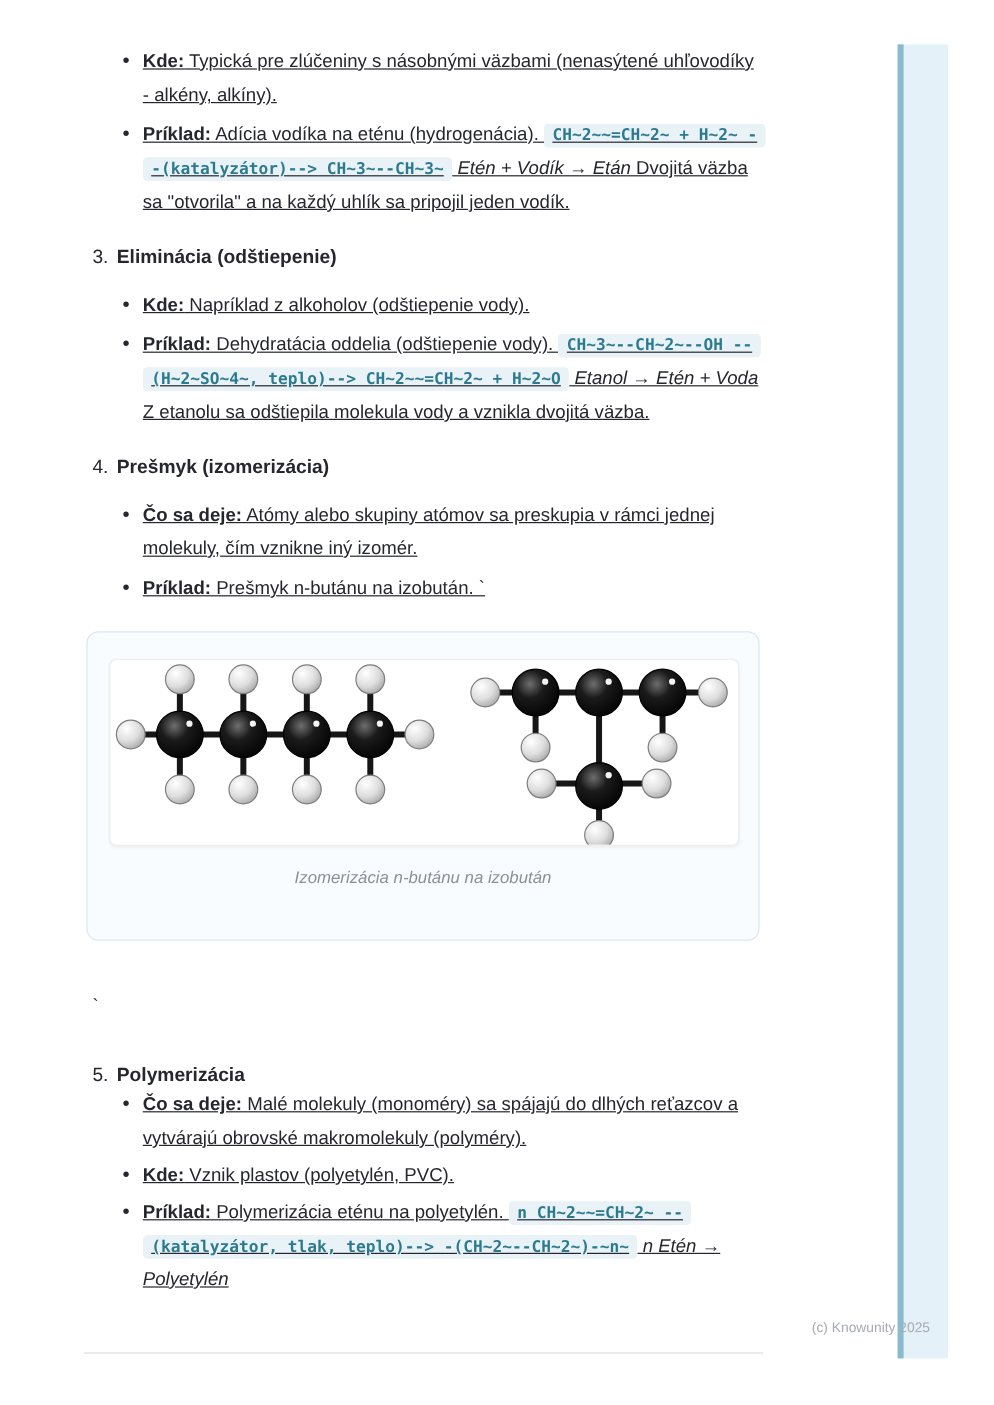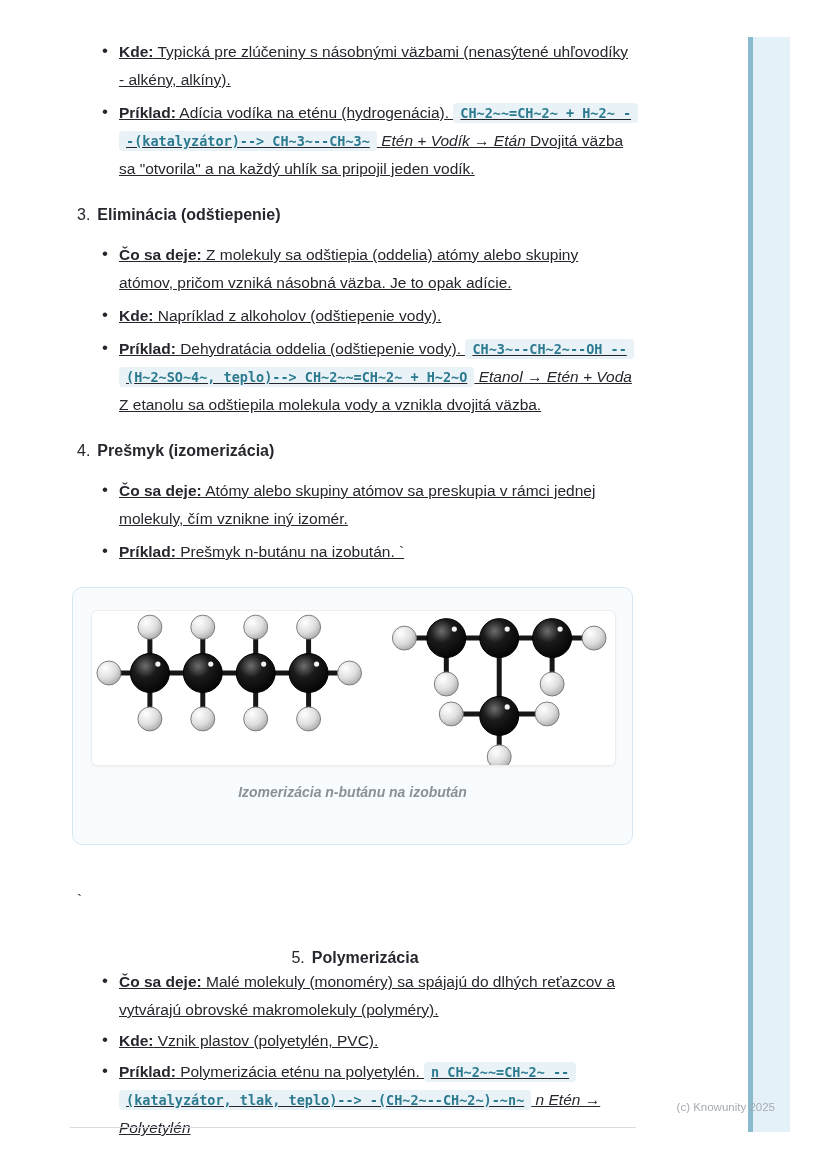--- a/index.html
+++ b/index.html
@@ -13,21 +13,21 @@
   
   ul.bullets{list-style:none;margin:0 0 14px 0;padding:0 0 0 42px;}
   ul.bullets li{position:relative;margin:0 0 5px 0;text-decoration:underline;}
   ul.bullets li::before{content:"\2022";position:absolute;left:-17px;top:-1px;font-size:17px;color:#26272e;}
   ul.bullets.tight{margin-top:-6px;}
   ul.bullets.tight li{margin-bottom:3px;}
   
   .heading{margin:18px 0 12px 0;font-size:16px;line-height:28px;}
   .heading .num{font-weight:400;margin-right:7px;}
   .heading .label{font-weight:700;}
-  .heading.tight-after{margin:30px 0 2px 0;text-align:center;}
+  .heading.tight-after{margin:30px 0 2px 0;}
   strong{font-weight:700;}
   em{font-style:italic;}
   code{
     font-family:"DejaVu Sans Mono",monospace;
     font-weight:700;font-size:13.5px;line-height:1.5;
     color:var(--code-text,#2b7a90);
     background:var(--code-bg,#e9f2f6);
     padding:2px 7px;border-radius:4px;
     -webkit-box-decoration-break:clone;box-decoration-break:clone;
     white-space:pre-wrap;
@@ -42,21 +42,21 @@
     padding:22px 18px 42px 18px;
   }
   .figure-image{
     background:#ffffff;border:1px solid #ededed;border-radius:6px;
     box-shadow:0 1px 3px rgba(0,0,0,0.05);
     width:100%;height:154px;overflow:hidden;
   }
   .figure-image svg{display:block;width:100%;height:154px;}
   .figure-caption{
     margin-top:16px;text-align:center;font-style:italic;
-    font-size:14px;color:#8b9097;line-height:20px;font-weight:bold;
+    font-size:14px;color:#8b9097;line-height:20px;
   }
   
   #side-strip{
     position:absolute;left:748px;top:37px;width:42px;height:1095px;
     background:var(--strip-fill,#e4f1f8);
     border-left:5px solid var(--strip-edge,#8abace);
     box-sizing:border-box;z-index:1;
   }
   #footer{
     position:absolute;top:1100px;right:53px;z-index:2;
@@ -86,21 +86,20 @@
 </svg>
 
 <div id="side-strip"></div>
 <div id="doc">
     <ul class="bullets">
       <li><strong>Kde:</strong><span> Typická pre zlúčeniny s násobnými väzbami (nenasýtené uhľovodíky - alkény, alkíny).</span></li>
       <li><strong>Príklad:</strong><span> Adícia vodíka na eténu (hydrogenácia). </span><code>CH~2~~=CH~2~ + H~2~ --(katalyzátor)--&gt; CH~3~--CH~3~</code><em> Etén + Vodík → Etán</em><span> Dvojitá väzba sa "otvorila" a na každý uhlík sa pripojil jeden vodík.</span></li>
     </ul>
     <div class="heading"><span class="num">3.</span><span class="label">Eliminácia (odštiepenie)</span></div>
     <ul class="bullets">
-      <li><strong>Čo sa deje:</strong><span> Z molekuly sa odštiepia (oddelia) atómy alebo skupiny atómov, pričom vzniká násobná väzba. Je to opak adície.</span></li>
       <li><strong>Kde:</strong><span> Napríklad z alkoholov (odštiepenie vody).</span></li>
       <li><strong>Príklad:</strong><span> Dehydratácia oddelia (odštiepenie vody). </span><code>CH~3~--CH~2~--OH --(H~2~SO~4~, teplo)--&gt; CH~2~~=CH~2~ + H~2~O</code><em> Etanol → Etén + Voda</em><span> Z etanolu sa odštiepila molekula vody a vznikla dvojitá väzba.</span></li>
     </ul>
     <div class="heading"><span class="num">4.</span><span class="label">Prešmyk (izomerizácia)</span></div>
     <ul class="bullets">
       <li><strong>Čo sa deje:</strong><span> Atómy alebo skupiny atómov sa preskupia v rámci jednej molekuly, čím vznikne iný izomér.</span></li>
       <li><strong>Príklad:</strong><span> Prešmyk n-butánu na izobután. `</span></li>
     </ul>
     <div class="figure-card">
       <div class="figure-image">

